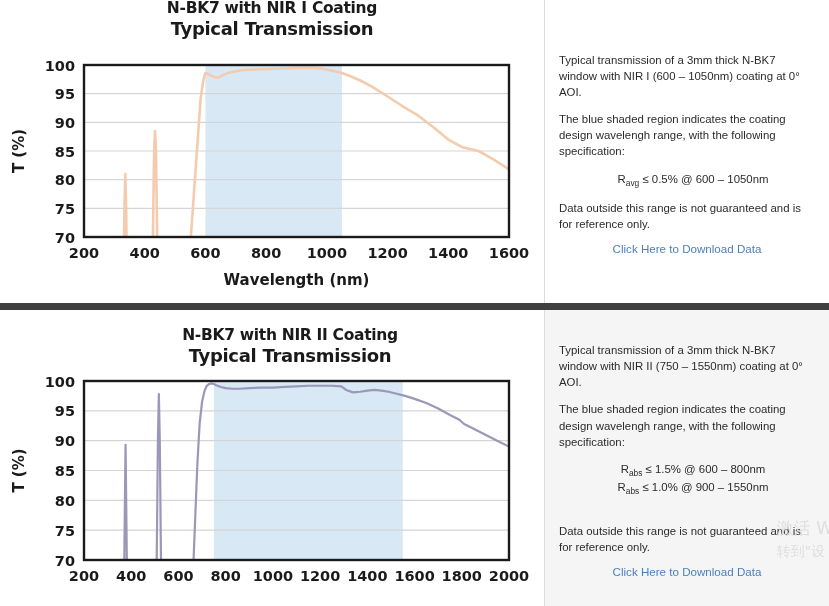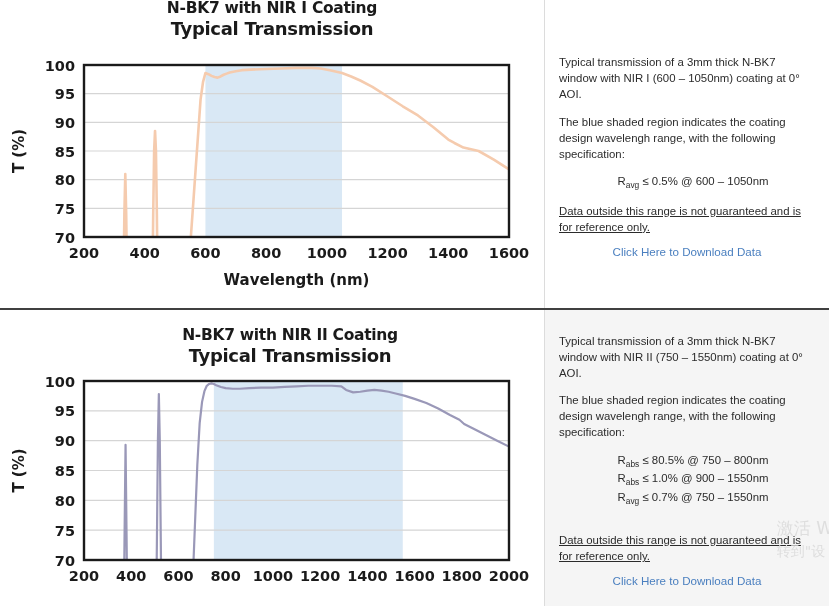--- a/index.html
+++ b/index.html
@@ -5,21 +5,21 @@
   html, body {
     margin: 0; padding: 0;
     width: 829px; height: 606px;
     background: #ffffff;
     font-family: "Liberation Sans", sans-serif;
     overflow: hidden;
   }
   #root { width: 829px; height: 606px; position: relative; }
 
   .panel-row { display: flex; width: 829px; box-sizing: border-box; }
-  #row-top { height: 310px; border-bottom: 2px solid #404040; }
+  #row-top { height: 310px; border-bottom: 7px solid #404040; }
   #row-bottom { height: 296px; }
 
   .chart-cell {
     width: 545px; height: 100%;
     background: #ffffff;
     border-right: 1px solid #dcdcdc;
     box-sizing: border-box;
     position: relative;
   }
   .text-cell {
@@ -50,21 +50,21 @@
 
   .desc-p {
     font-size: 11.4px;
     color: #2b2b2b;
     text-align: left;
     line-height: 1.42;
     margin: 0 0 11px 0;
     font-family: "Liberation Sans", sans-serif;
     max-width: 258px;
   }
-  .desc-p.tight { margin-bottom: 9px; text-decoration: underline; }
+  .desc-p.tight { margin-bottom: 9px; }
   .spec-block { margin: 0 0 11px 12px; text-align:center; }
   .spec-line {
     font-size: 11.4px; color: #2b2b2b; line-height: 1.45;
     font-family: "Liberation Sans", sans-serif;
   }
   .spec-line sub { font-size: 8.4px; }
   .gap-block { height: 14px; }
   .dl-link {
     font-size: 11.6px;
     color: #4a7fbf;
@@ -183,23 +183,22 @@
             <text x="414.55555555555554" y="213" text-anchor="middle" class="ticklab">1600</text>
             <text x="461.77777777777777" y="213" text-anchor="middle" class="ticklab">1800</text>
             <text x="509" y="213" text-anchor="middle" class="ticklab">2000</text>
             <text x="0" y="0" text-anchor="middle" transform="translate(24,102.5) rotate(-90)" class="axlabel">T (%)</text>
           </svg></div>
     </div>
     <div class="text-cell" id="text-bottom">
       <p class="desc-p">Typical transmission of a 3mm thick N-BK7 window with NIR II (750 – 1550nm) coating at 0° AOI.</p>
       <p class="desc-p">The blue shaded region indicates the coating design wavelengh range, with the following specification:</p>
       <div class="spec-block" id="specs-nir2">
-          <div class="spec-line"><span>R</span><sub>abs</sub><span> ≤ 80.5% @ 750 – 800nm</span></div>
+          <div class="spec-line"><span>R</span><sub>abs</sub><span> ≤ 1.5% @ 600 – 800nm</span></div>
           <div class="spec-line"><span>R</span><sub>abs</sub><span> ≤ 1.0% @ 900 – 1550nm</span></div>
-          <div class="spec-line"><span>R</span><sub>avg</sub><span> ≤ 0.7% @ 750 – 1550nm</span></div>
         </div>
       <div class="gap-block"></div>
       <p class="desc-p tight">Data outside this range is not guaranteed and is for reference only.</p>
       <a class="dl-link">Click Here to Download Data</a>
       <div class="watermark">
         <div>激活 W</div>
         <div class="wm2">转到"设</div>
       </div>
     </div>
   </div>

